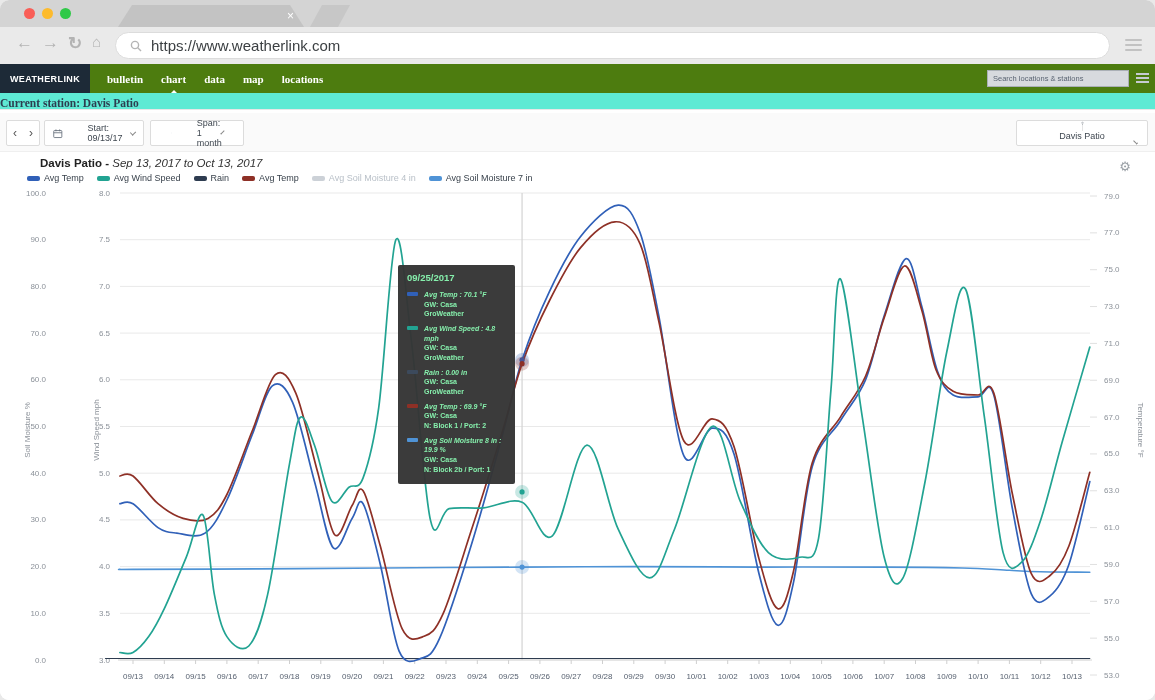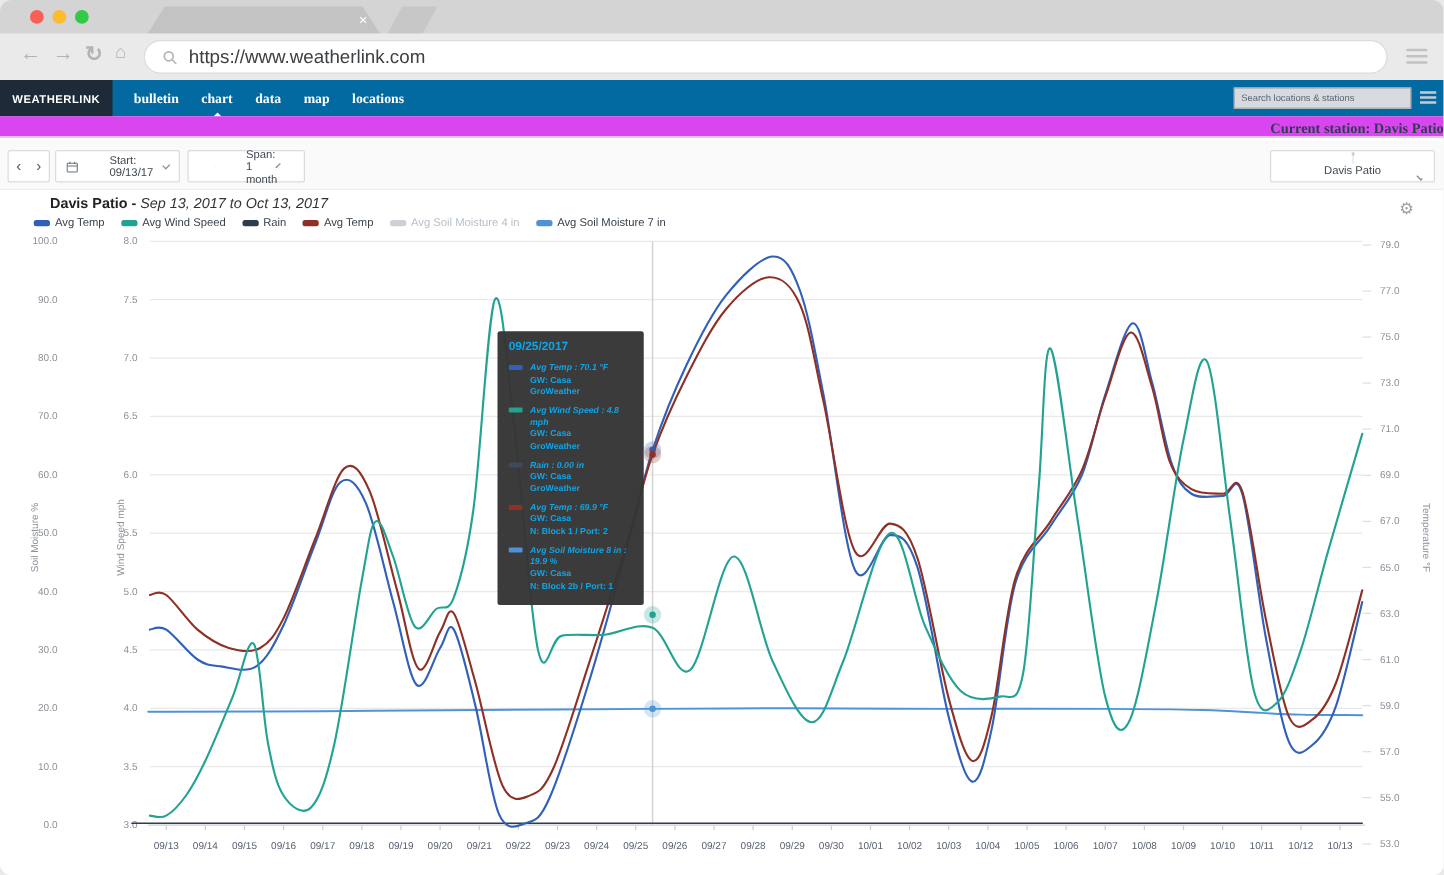--- a/index.html
+++ b/index.html
@@ -16,32 +16,32 @@
   .tab-stub { position:absolute; left:310px; top:5px; width:40px; height:22px; background:#c7c7c7;
               clip-path:polygon(0 100%, 12px 0, 100% 0, calc(100% - 12px) 100%); }
   .toolbar { position:absolute; left:0; top:27px; width:100%; height:37px; background:#eaeaea; }
   .nav-ic { position:absolute; top:6px; font-size:17px; color:#b3b3b3; font-weight:bold; }
   .url-bar { position:absolute; left:115px; top:5px; width:995px; height:27px; background:#fff; border:1px solid #dcdcdc; border-radius:14px; display:flex; align-items:center; padding-left:14px; }
   .url-text { font-size:15px; color:#3c4043; margin-left:9px; }
   .burger { position:absolute; right:13px; top:12px; width:17px; }
   .burger div { height:2px; background:#c2c2c2; margin-bottom:3px; border-radius:1px; }
 
   
-  .navbar { position:absolute; left:0; top:64px; width:100%; height:29px; background:#0369a1; }
+  .navbar { position:absolute; left:0; top:64px; width:100%; height:29px; background:#4d7c0f; }
   .logo { position:absolute; left:0; top:0; width:90px; height:29px; background:#1d2a37; color:#fff; font-weight:bold; font-size:9px; letter-spacing:.4px; display:flex; align-items:center; justify-content:center; }
   .menu { position:absolute; left:107px; top:0; height:29px; display:flex; align-items:center; }
   .menu-item { position:relative; color:#fff; font-family:"Liberation Serif", serif; font-weight:bold; font-size:11px; margin-right:18px; cursor:pointer; }
   .menu-item.active::after { content:""; position:absolute; left:50%; bottom:-9px; transform:translateX(-50%); border:4px solid transparent; border-bottom-color:#fff; }
   .nav-search { position:absolute; right:26px; top:6px; width:142px; height:17px; background:#d7dade; border:1px solid #aab0b6; font-size:7.5px; color:#4c5662; padding:0 5px; }
   .nav-search::placeholder { color:#5a6472; }
   .list-ic { position:absolute; right:6px; top:9px; width:13px; }
   .list-ic div { height:1.5px; background:#c6cbd1; margin-bottom:2.5px; }
 
   
-  .station-bar { position:absolute; left:0; top:93px; width:100%; height:17px; background:#d946ef; border-bottom:1px solid #e7e7e7; text-align:right; }
+  .station-bar { position:absolute; left:0; top:93px; width:100%; height:17px; background:#5eead4; border-bottom:1px solid #e7e7e7; text-align:left; }
   .station-bar span { font-family:"Liberation Serif", serif; font-weight:bold; font-size:11.5px; color:#2d3e50; line-height:20px; }
 
   
   .controls { position:absolute; left:0; top:113px; width:100%; height:39px; background:#fafafa; border-bottom:1px solid #efefef; }
   .ctl { position:absolute; top:7px; height:26px; background:#fff; border:1px solid #dcdcdc; border-radius:2px; display:flex; align-items:center; font-size:9px; color:#3f4750; }
   .ctl-arrows { left:6px; width:34px; }
   .ctl-arrows span { flex:1; text-align:center; font-size:12px; color:#555; cursor:pointer; }
   .ctl-start { left:44px; width:100px; padding:0 8px; }
   .ctl-span { left:150px; width:94px; padding:0 20px; }
   .ctl-station { right:7px; width:132px; padding:0 9px;flex-direction:column; }
@@ -58,21 +58,21 @@
   .legend { position:absolute; left:27px; top:21px; display:flex; align-items:center; }
   .legend-item { display:flex; align-items:center; margin-right:13px; }
   .legend-item .sw { width:13px; height:5px; border-radius:2px; margin-right:4px; }
   .legend-item .tx { font-size:9px; color:#39424c; }
   .legend-item.muted .tx { color:#b9c0c8; }
 
   .plot-region { position:relative; width:1155px; height:515px; }
   svg text { font-family:"Liberation Sans", sans-serif; }
 
   
-  .tooltip { position:absolute; left:398px; top:80px; width:117px; background:rgba(53,53,53,.97); border-radius:2px; padding:7px 9px 5px 9px; color:#0ea5e9; z-index:5; }
+  .tooltip { position:absolute; left:398px; top:80px; width:117px; background:rgba(53,53,53,.97); border-radius:2px; padding:7px 9px 5px 9px; color:#86efac; z-index:5; }
   .tt-title { font-size:9.5px; font-weight:bold; margin-bottom:7px; }
   .tt-entry { display:flex; margin-bottom:5px; }
   .tt-entry .sw { flex:0 0 11px; height:4px; border-radius:1px; margin:2px 6px 0 0; }
   .tt-l1 { font-size:7px; font-weight:bold; font-style:italic; line-height:1.38; }
   .tt-l2 { font-size:7px; font-weight:bold; line-height:1.38; }
 </style>
 </head>
 <body>
 
 <div class="window">

